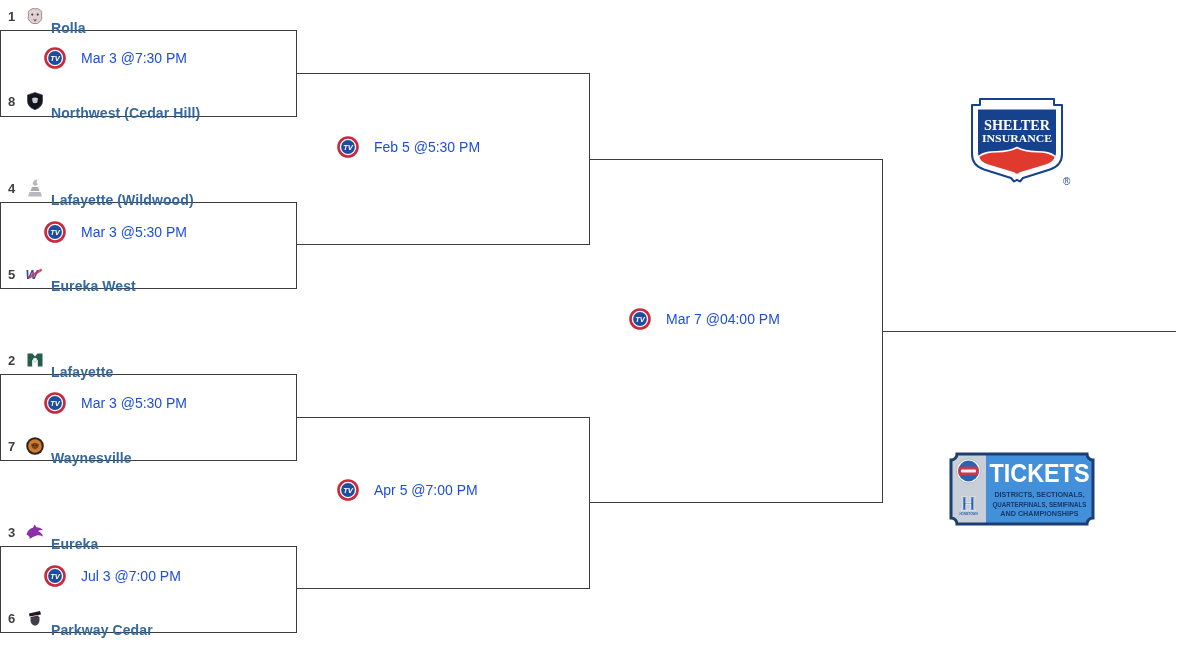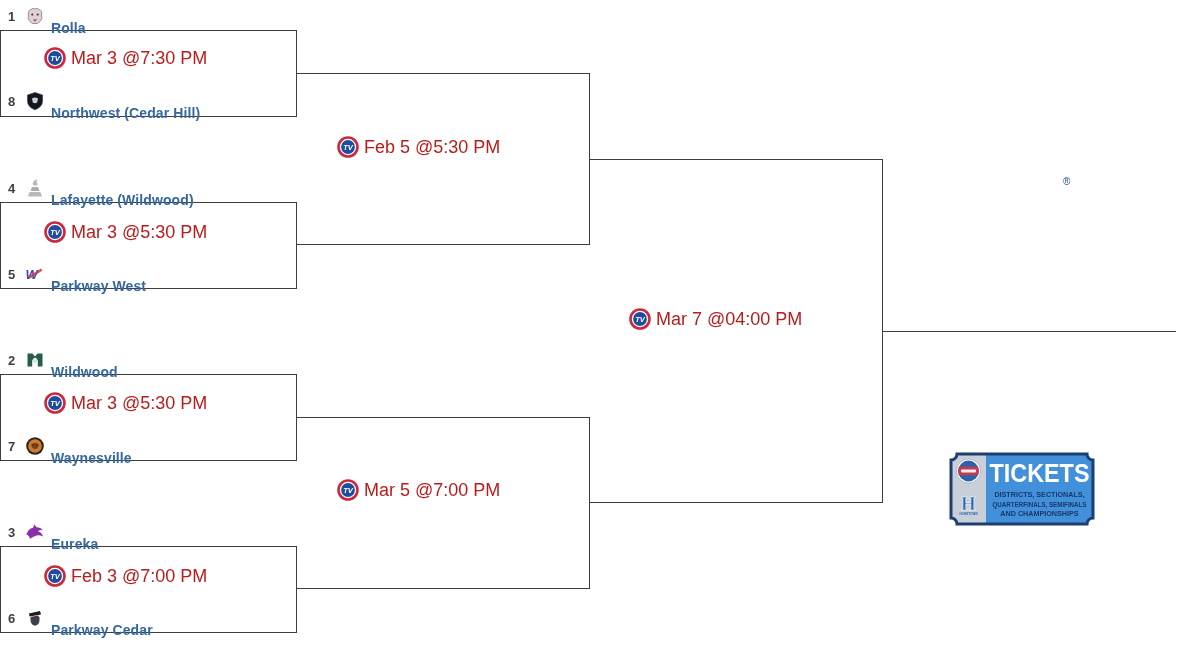--- a/index.html
+++ b/index.html
@@ -13,24 +13,24 @@
   .hline { position: absolute; border-top: 1px solid #3d3d3d; }
 
   
   .team { position: absolute; left: 0; height: 22px; display: flex; align-items: center; padding-left: 8px; white-space: nowrap; }
   .seed { width: 17px; font-size: 13px; font-weight: 600; color: #3f3f3f; flex: none; }
   .tlogo { width: 20px; height: 20px; margin-right: 6px; flex: none; display: inline-flex; }
   .tlogo svg { width: 20px; height: 20px; }
   .tname { font-size: 14px; font-weight: 700; color: #35689e; text-decoration: none; letter-spacing: 0.1px; margin-top: 23px; }
 
   
-  .timerow { position: absolute; height: 22px; display: flex; align-items: center; gap: 5px; white-space: nowrap; }
+  .timerow { position: absolute; height: 22px; display: flex; align-items: center; gap: 15px; white-space: nowrap; }
   .tvwrap { width: 22px; height: 22px; flex: none; display: inline-flex; cursor: pointer; }
   .tvwrap svg { width: 22px; height: 22px; }
-  .time { font-size: 18px; font-weight: 400; color: #b91c1c; }
+  .time { font-size: 14px; font-weight: 400; color: #1d4ed8; }
 
   
   .sponsor { position: absolute; cursor: pointer; }
   .regmark { position: absolute; left: 1063px; top: 176px; font-size: 10px; color: #16418c; }
 </style>
 </head>
 <body>
 
 <div id="stage">
 
@@ -80,32 +80,32 @@
   </div>
 
   <div class="team" style="top:263px;">
     <span class="seed">5</span>
     <span class="tlogo">
         <svg viewBox="0 0 20 20">
       <text x="0.5" y="15" font-size="13" font-style="italic" font-weight="bold" fill="#3b4ea0">W</text>
       <path d="M3,12.5 L16,4.5 L17.5,6.5 L5,14.5 Z" fill="#c23750" opacity="0.85"></path>
         </svg>
       </span>
-    <a class="tname">Parkway West</a>
+    <a class="tname">Eureka West</a>
   </div>
 
   <div class="team" style="top:349px;">
     <span class="seed">2</span>
     <span class="tlogo">
         <svg viewBox="0 0 20 20">
       <path d="M2.5,3.5 H7.5 L10,6.5 L12.5,3.5 H17.5 V16.5 H12.8 V9.5 L10,12.5 L7.2,9.5 V16.5 H2.5 Z" fill="#275d4c"></path>
       <circle cx="10" cy="9.8" r="2.1" fill="#e8eef0"></circle>
         </svg>
       </span>
-    <a class="tname">Wildwood</a>
+    <a class="tname">Lafayette</a>
   </div>
 
   <div class="team" style="top:435px;">
     <span class="seed">7</span>
     <span class="tlogo">
         <svg viewBox="0 0 20 20">
       <circle cx="10" cy="10" r="8.8" fill="#2f241c"></circle>
           <circle cx="10" cy="10" r="6.8" fill="#cf7a2e"></circle>
       <path d="M6,8.5 Q10,5 14,8.5 Q13.5,12.5 10,13.2 Q6.5,12.5 6,8.5 Z" fill="#7c4418"></path>
       <circle cx="8.3" cy="9.3" r="0.8" fill="#2f241c"></circle>
@@ -171,21 +171,21 @@
   </div>
 
   <div class="timerow" style="left:44px; top:565px;">
     <span class="tvwrap">
         <svg viewBox="0 0 22 22">
       <circle cx="11" cy="11" r="9.5" fill="#fff" stroke="#c9293c" stroke-width="2.6"></circle>
           <circle cx="11" cy="11" r="6.9" fill="#1e4d9f"></circle>
       <text x="11" y="13.8" text-anchor="middle" font-size="7.5" font-weight="bold" font-style="italic" fill="#fff">TV</text>
         </svg>
       </span>
-    <span class="time">Feb 3 @7:00 PM</span>
+    <span class="time">Jul 3 @7:00 PM</span>
   </div>
 
   <div class="timerow" style="left:337px; top:136px;">
     <span class="tvwrap">
         <svg viewBox="0 0 22 22">
       <circle cx="11" cy="11" r="9.5" fill="#fff" stroke="#c9293c" stroke-width="2.6"></circle>
           <circle cx="11" cy="11" r="6.9" fill="#1e4d9f"></circle>
       <text x="11" y="13.8" text-anchor="middle" font-size="7.5" font-weight="bold" font-style="italic" fill="#fff">TV</text>
         </svg>
       </span>
@@ -193,34 +193,43 @@
   </div>
 
   <div class="timerow" style="left:337px; top:479px;">
     <span class="tvwrap">
         <svg viewBox="0 0 22 22">
       <circle cx="11" cy="11" r="9.5" fill="#fff" stroke="#c9293c" stroke-width="2.6"></circle>
           <circle cx="11" cy="11" r="6.9" fill="#1e4d9f"></circle>
       <text x="11" y="13.8" text-anchor="middle" font-size="7.5" font-weight="bold" font-style="italic" fill="#fff">TV</text>
         </svg>
       </span>
-    <span class="time">Mar 5 @7:00 PM</span>
+    <span class="time">Apr 5 @7:00 PM</span>
   </div>
 
   <div class="timerow" style="left:629px; top:308px;">
     <span class="tvwrap">
         <svg viewBox="0 0 22 22">
       <circle cx="11" cy="11" r="9.5" fill="#fff" stroke="#c9293c" stroke-width="2.6"></circle>
           <circle cx="11" cy="11" r="6.9" fill="#1e4d9f"></circle>
       <text x="11" y="13.8" text-anchor="middle" font-size="7.5" font-weight="bold" font-style="italic" fill="#fff">TV</text>
         </svg>
       </span>
     <span class="time">Mar 7 @04:00 PM</span>
   </div>
 
+  <div class="sponsor" style="left:969px; top:96px; width:96px; height:92px;">
+    <svg viewBox="0 0 96 92" width="96" height="92">
+      <path d="M3,9 H11 V3 H85 V9 H93 V58 C93,67 88.5,71 81,73.5 L54,82 L51,85.5 L48,83.8 L45,85.5 L42,82 L15,73.5 C7.5,71 3,67 3,58 Z" fill="#fff" stroke="#16418c" stroke-width="2" stroke-linejoin="round"></path>
+      <path d="M9,13.5 H87 V56 C87,62.5 83.5,65.8 77.5,68 L51,76.5 Q48,79.5 45,76.5 L18.5,68 C12.5,65.8 9,62.5 9,56 Z" fill="#16418c"></path>
+      <path d="M9.6,60.5 C20,52 34,59.5 48,51.5 C62,59.5 76,52 86.4,60.5 C86,64.5 83,67 77.5,69 L51,77 Q48,80 45,77 L18.5,69 C13,67 10,64.5 9.6,60.5 Z" fill="#e03a2e" stroke="#fff" stroke-width="1.6" stroke-linejoin="round"></path>
+      <text x="48" y="34" text-anchor="middle" font-family="Liberation Serif, serif" font-size="15.5" font-weight="bold" fill="#fff" textLength="66" lengthAdjust="spacingAndGlyphs">SHELTER</text>
+      <text x="48" y="46" text-anchor="middle" font-family="Liberation Serif, serif" font-size="11" font-weight="bold" fill="#fff" textLength="70" lengthAdjust="spacingAndGlyphs">INSURANCE</text>
+    </svg>
+  </div>
   <span class="regmark">®</span>
 
   <div class="sponsor" style="left:949px; top:452px; width:146px; height:74px;">
     <svg viewBox="0 0 146 74" width="146" height="74">
       <path d="M8,2 H138 A6,6 0 0 0 144,8 V66 A6,6 0 0 0 138,72 H8 A6,6 0 0 0 2,66 V8 A6,6 0 0 0 8,2 Z" fill="#4190d9"></path>
       <path d="M8,2 H37 V72 H8 A6,6 0 0 0 2,66 V8 A6,6 0 0 0 8,2 Z" fill="#c9cfd8"></path>
       <path d="M8,2 H138 A6,6 0 0 0 144,8 V66 A6,6 0 0 0 138,72 H8 A6,6 0 0 0 2,66 V8 A6,6 0 0 0 8,2 Z" fill="none" stroke="#1c3e70" stroke-width="3"></path>
       <g>
         <circle cx="19.5" cy="19" r="12" fill="#fff" stroke="#8d98a5" stroke-width="0.6"></circle>
         <circle cx="19.5" cy="19" r="10.4" fill="#2b63ad"></circle>

